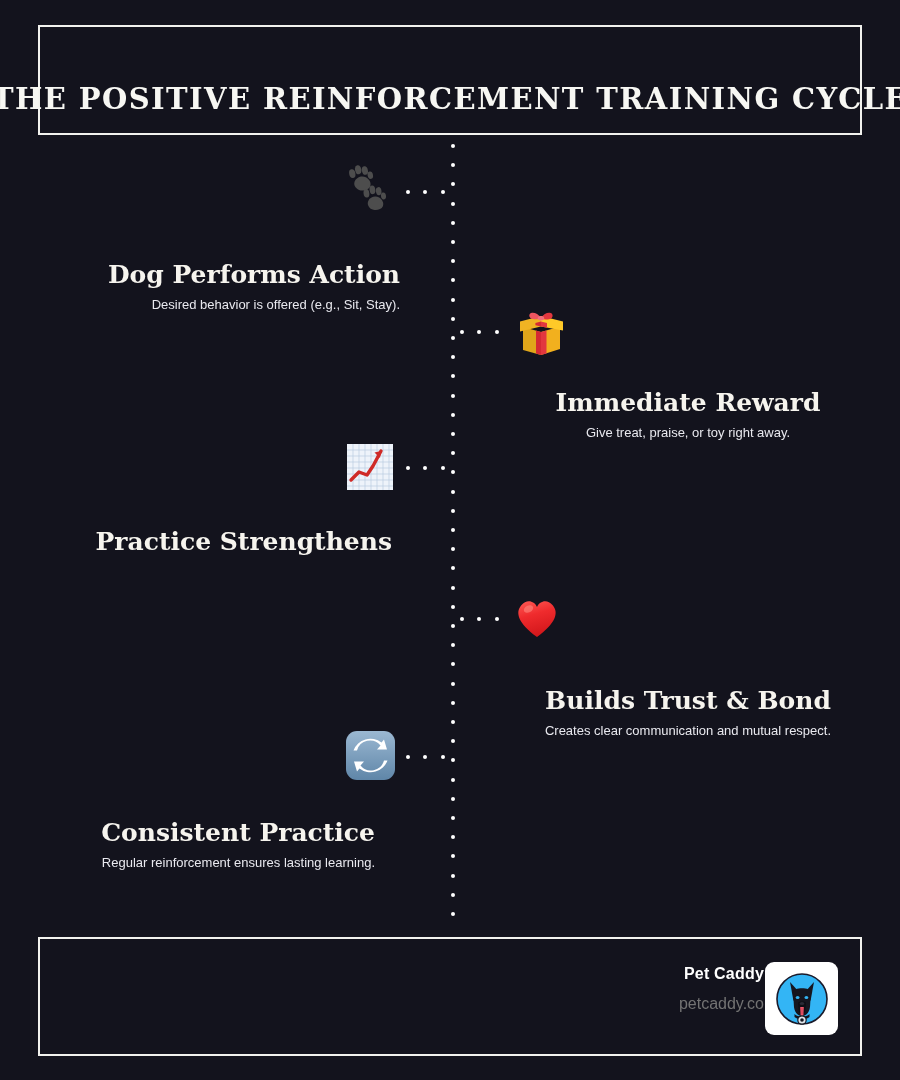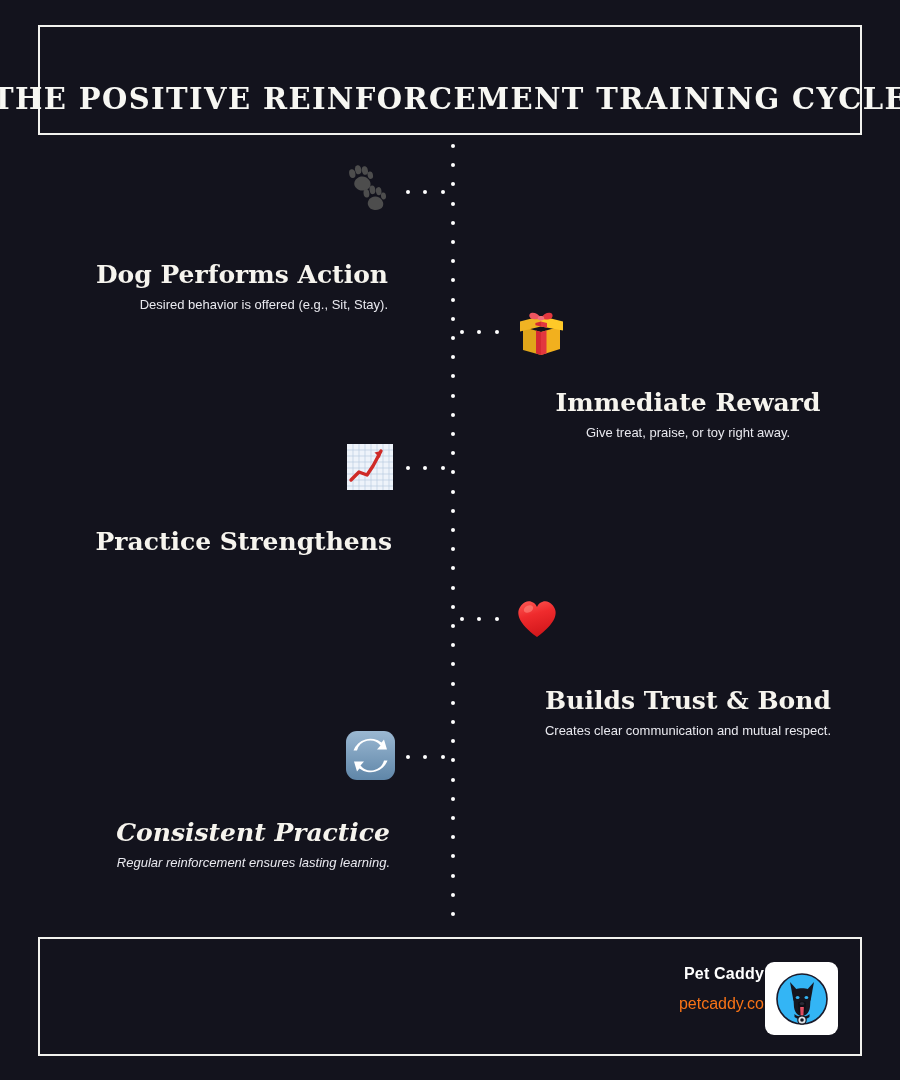--- a/index.html
+++ b/index.html
@@ -125,21 +125,21 @@
     font-size: 16px;
     font-weight: 700;
     color: #ffffff;
     letter-spacing: 0.2px;
     margin: 0;
   }
   .brand-url {
     font-family: "Liberation Sans", sans-serif;
     font-size: 16px;
     font-weight: 400;
-    color: #f97316;
+    color: #737373;
     margin: 12px 0 0 0;
   }
   .brand-logo {
     position: absolute;
     right: 22px;
     top: 23px;
     width: 73px;
     height: 73px;
     background: #ffffff;
     border-radius: 9px;
@@ -241,21 +241,21 @@
         <ellipse cx="7.6" cy="7.2" rx="2.9" ry="4.2"></ellipse>
         <ellipse cx="14" cy="4.6" rx="2.9" ry="4.3"></ellipse>
         <ellipse cx="20" cy="6.8" rx="2.8" ry="4.1"></ellipse>
         <ellipse cx="24.1" cy="12.2" rx="2.5" ry="3.5"></ellipse>
         <path d="M8.2 15.2c2.3-4 8.1-4.7 11.4-2 2.9 2.3 4.1 6.3 2.5 9-1.7 2.9-6.4 3.4-9.9 2.2-3.7-1.3-6-5.8-4-9.2z"></path>
       </g>
     </g>
   </svg>
 </div>
 
-<div class="step step-left" style="left:38px; top:261px; width:350px;">
+<div class="step step-left" style="left:50px; top:261px; width:350px;">
   <p class="step-heading">Dog Performs Action</p>
   <p class="step-desc">Desired behavior is offered (e.g., Sit, Stay).</p>
 </div>
 
 <div class="icon-wrap" style="left:514px; top:305px; width:54px; height:54px;">
   <svg width="54" height="54" viewBox="0 0 54 54">
 
     <path d="M9 22 L27 27 L27 50 L9 45 Z" fill="#e0a61a"></path>
     <path d="M27 27 L46 21.5 L46 44 L27 50 Z" fill="#f2b01e"></path>
 
@@ -335,21 +335,21 @@
       </linearGradient>
     </defs>
     <rect x="1" y="1" width="49" height="49" rx="11" fill="url(#tileg)"></rect>
 
     <path d="M12 20.5 A13.5 13.5 0 0 1 35.5 15.5 L32 19.5 L42 19.5 L39 9.5 L36.5 12.6 A18 18 0 0 0 8.5 20.5 Z" fill="#ffffff"></path>
 
     <path d="M39 30.5 A13.5 13.5 0 0 1 15.5 35.5 L19 31.5 L9 31.5 L12 41.5 L14.5 38.4 A18 18 0 0 0 42.5 30.5 Z" fill="#ffffff"></path>
   </svg>
 </div>
 
-<div class="step step-left" style="left:40px; top:819px; width:350px;font-style:italic;">
+<div class="step step-left" style="left:25px; top:819px; width:350px;">
   <p class="step-heading">Consistent Practice</p>
   <p class="step-desc">Regular reinforcement ensures lasting learning.</p>
 </div>
 
 <div class="footer-box">
   <div class="brand-block">
     <p class="brand-name">Pet Caddy</p>
     <p class="brand-url">petcaddy.co</p>
   </div>
   <div class="brand-logo">

